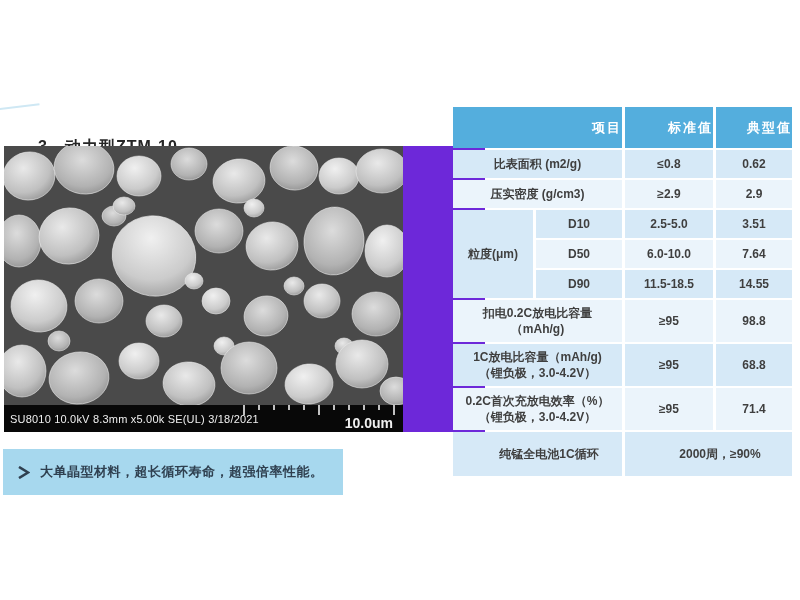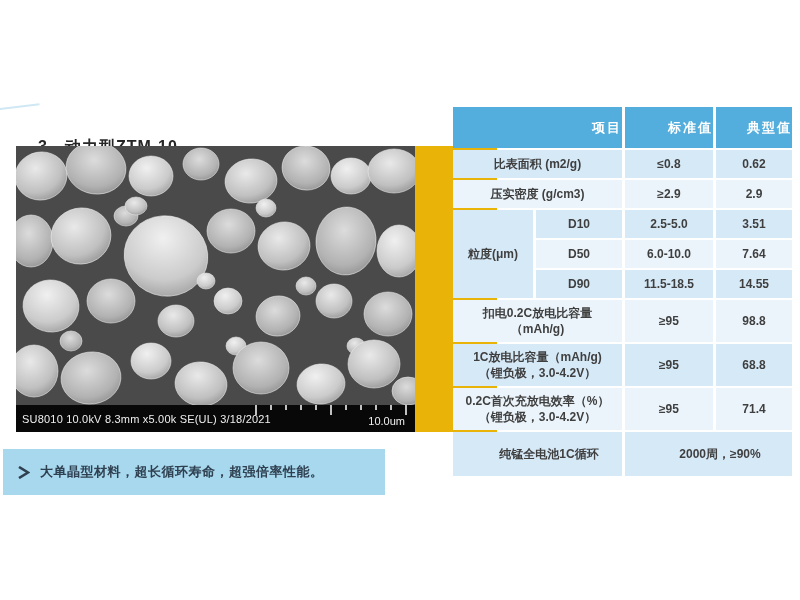--- a/index.html
+++ b/index.html
@@ -15,34 +15,34 @@
   }
   
   .page-title{
     position:absolute;left:38px;top:101px;
     font-size:16px;font-weight:bold;color:#262626;letter-spacing:1px;
     white-space:nowrap;
     margin-top:36px;
   }
   
   .sem-panel{
-    position:absolute;left:16px;top:146px;width:481px;height:286px;
-    background:#eab308;
+    position:absolute;left:4px;top:146px;width:481px;height:286px;
+    background:#6d28d9;
   }
   .sem-panel svg.micro{display:block;}
   .sem-bar{
     position:absolute;left:0;bottom:0;width:399px;height:27px;
     background:#080808;color:#f0f0f0;
   }
   .sem-info{
     position:absolute;left:6px;top:8px;font-size:11px;white-space:nowrap;
     letter-spacing:.2px;
   }
   .sem-ruler{position:absolute;right:8px;top:0;}
-  .sem-scale{position:absolute;right:10px;top:10px;font-size:11px;font-weight:normal;}
+  .sem-scale{position:absolute;right:10px;top:10px;font-size:14px;font-weight:bold;}
   
   table.spec{
     position:absolute;left:450px;top:105px;width:345px;
     border-collapse:separate;border-spacing:3px 2px;table-layout:fixed;
     color:#3f3f3f;
   }
   table.spec th{
     background:var(--header-blue,#54aedd);color:#fff;
     font-size:13px;font-weight:bold;height:41px;letter-spacing:2px;
     text-align:right;padding:0;
@@ -53,21 +53,21 @@
   }
   tr.d>td{background:var(--row-dark,#d6e9f7);}
   tr.l>td{background:var(--row-light,#ebf4fb);}
   td.cell-dark{background:var(--row-dark,#d6e9f7);}
   tr.rsm>td{height:26px;}
   tr.rbg>td{height:40px;}
   tr.rcy>td{height:42px;padding-left:25px;}
   .pre{white-space:pre-line;}
   
   .banner{
-    position:absolute;left:3px;top:449px;width:382px;height:46px;
+    position:absolute;left:3px;top:449px;width:340px;height:46px;
     background:var(--banner-bg,#a7d8ee);
     display:flex;align-items:center;padding-left:15px;box-sizing:border-box;
     color:#2f4050;font-size:13px;font-weight:bold;letter-spacing:.5px;
   }
   .banner .bullet{display:inline-block;margin-right:10px;line-height:0;}
 </style>
 </head>
 <body>
 
 <div class="swoosh"></div>

